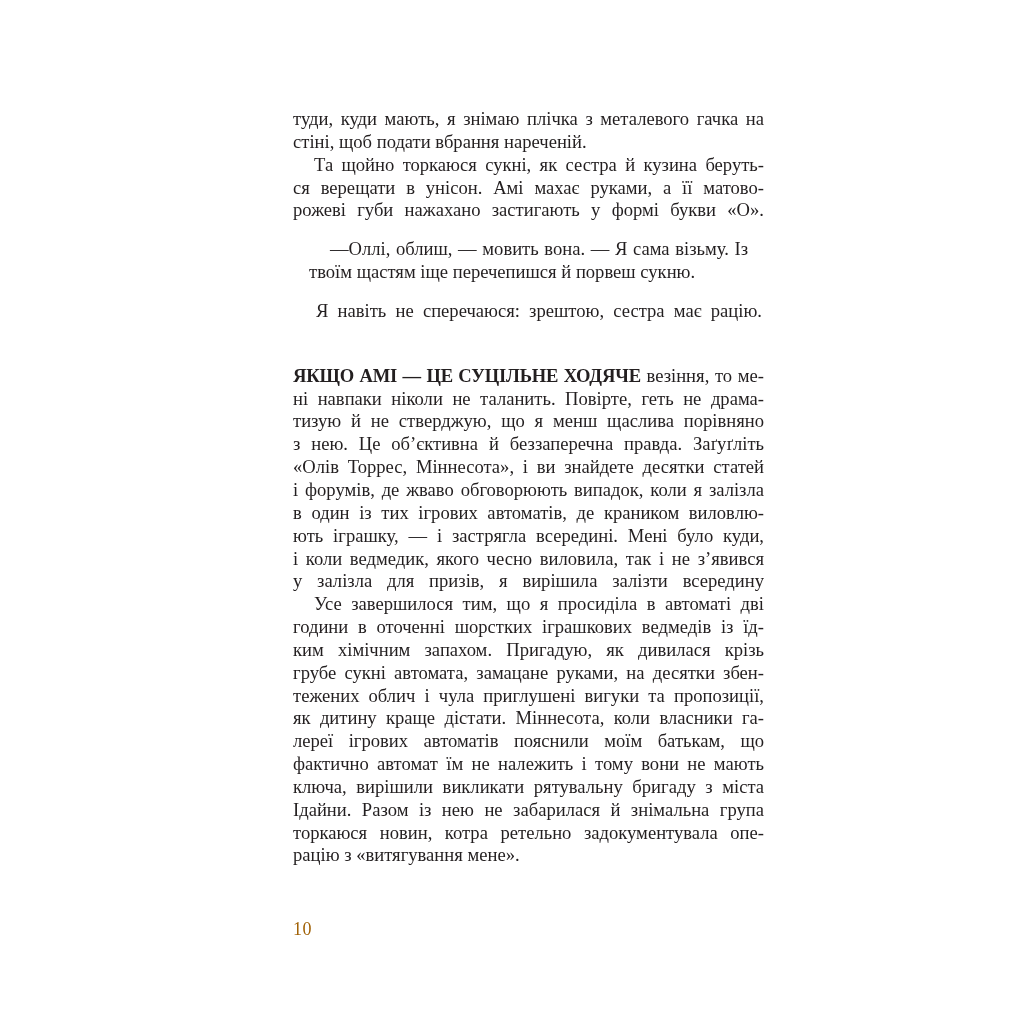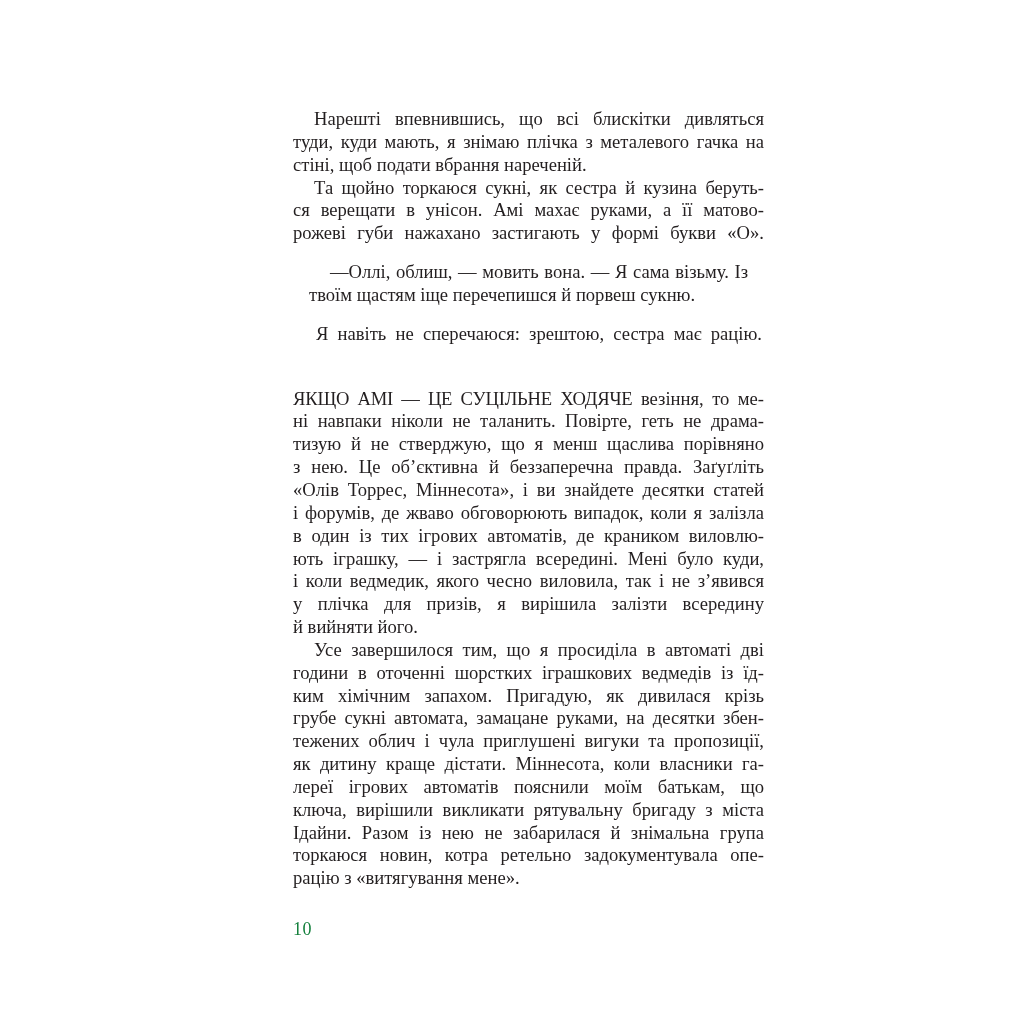--- a/index.html
+++ b/index.html
@@ -34,39 +34,39 @@
       text-align-last: left;
     }
     .line.indent {
       padding-left: 21px;
     }
     .section-gap {
       height: 40px;
     }
     .smallcaps {
       letter-spacing: -0.2px;
+      font-weight: bold;
     }
     .page-number {
       position: absolute;
       left: 293px;
       top: 918px;
       font-size: 18px;
       line-height: 22px;
-      color: #15803d;
+      color: #a16207;
       letter-spacing: 0.5px;
     }
   </style>
 </head>
 <body>
 
 <div class="page">
 
   <div>
     <p style="margin:0">
-      <span class="line indent">Нарешті впевнившись, що всі блискітки дивляться</span>
       <span class="line">туди, куди мають, я знімаю плічка з металевого гачка на</span>
       <span class="line last">стіні, щоб подати вбрання нареченій.</span>
     </p>
     <p style="margin:0">
       <span class="line indent">Та щойно торкаюся сукні, як сестра й кузина беруть-</span>
       <span class="line">ся верещати в унісон. Амі махає руками, а її матово-</span>
       <span class="line">рожеві губи нажахано застигають у формі букви «О».</span>
     </p>
     <p style="margin:16px">
       <span class="line indent">—Оллі, облиш, — мовить вона. — Я сама візьму. Із</span>
@@ -83,31 +83,31 @@
     <p style="margin:0">
       <span class="line"><span class="smallcaps">ЯКЩО АМІ — ЦЕ СУЦІЛЬНЕ ХОДЯЧЕ</span><span> везіння, то ме-</span></span>
       <span class="line">ні навпаки ніколи не таланить. Повірте, геть не драма-</span>
       <span class="line">тизую й не стверджую, що я менш щаслива порівняно</span>
       <span class="line">з нею. Це об’єктивна й беззаперечна правда. Заґуґліть</span>
       <span class="line">«Олів Торрес, Міннесота», і ви знайдете десятки статей</span>
       <span class="line">і форумів, де жваво обговорюють випадок, коли я залізла</span>
       <span class="line">в один із тих ігрових автоматів, де краником виловлю-</span>
       <span class="line">ють іграшку, — і застрягла всередині. Мені було куди,</span>
       <span class="line">і коли ведмедик, якого чесно виловила, так і не з’явився</span>
-      <span class="line">у плічка для призів, я вирішила залізти всередину</span>
-      <span class="line last">й вийняти його.</span>
+      <span class="line">у залізла для призів, я вирішила залізти всередину</span>
     </p>
     <p style="margin:0">
       <span class="line indent">Усе завершилося тим, що я просиділа в автоматі дві</span>
       <span class="line">години в оточенні шорстких іграшкових ведмедів із їд-</span>
       <span class="line">ким хімічним запахом. Пригадую, як дивилася крізь</span>
       <span class="line">грубе сукні автомата, замацане руками, на десятки збен-</span>
       <span class="line">тежених облич і чула приглушені вигуки та пропозиції,</span>
       <span class="line">як дитину краще дістати. Міннесота, коли власники га-</span>
       <span class="line">лереї ігрових автоматів пояснили моїм батькам, що</span>
+      <span class="line">фактично автомат їм не належить і тому вони не мають</span>
       <span class="line">ключа, вирішили викликати рятувальну бригаду з міста</span>
       <span class="line">Ідайни. Разом із нею не забарилася й знімальна група</span>
       <span class="line">торкаюся новин, котра ретельно задокументувала опе-</span>
       <span class="line last">рацію з «витягування мене».</span>
     </p>
   </div>
 </div>
 
 <div class="page-number">10</div>
 

